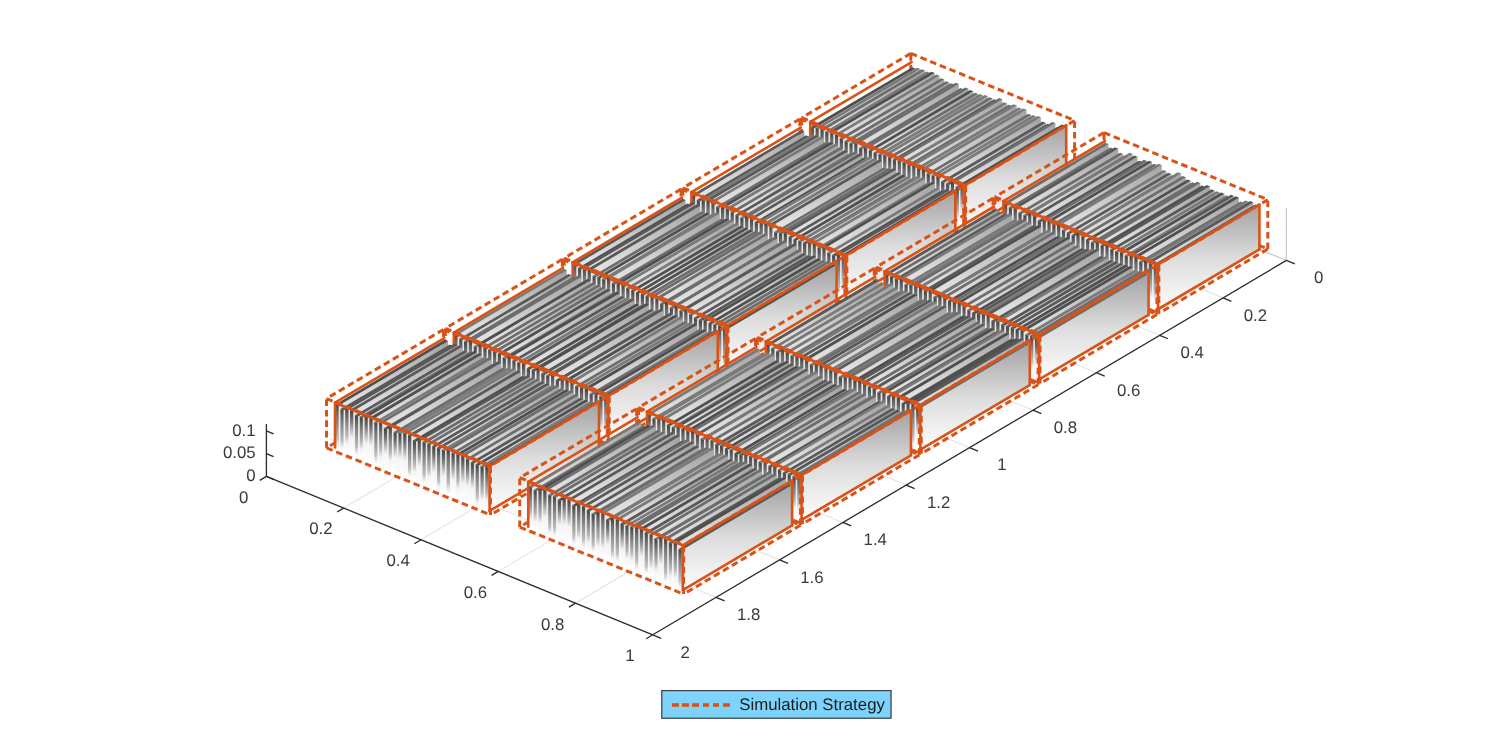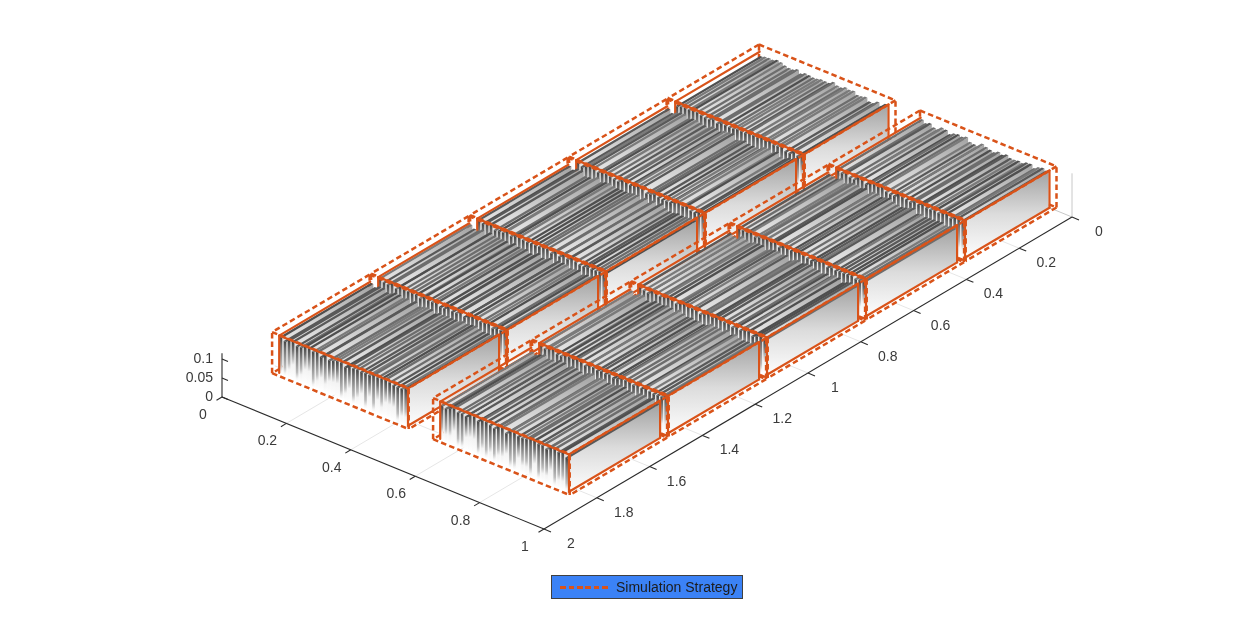--- a/index.html
+++ b/index.html
@@ -1,21 +1,21 @@
 <!DOCTYPE html>
 <html><head>
 <meta charset="utf-8">
 <style>
   html,body{margin:0;padding:0;background:#ffffff;}
   #figure{position:relative;width:1250px;height:625px;background:#ffffff;overflow:hidden;
           font-family:"Liberation Sans", sans-serif;}
   #plot-svg{position:absolute;left:0;top:0;}
   .tk{font-family:"Liberation Sans", sans-serif;font-size:14px;fill:#3a3a3a;}
   #legend{position:absolute;left:551px;top:575px;width:192px;height:24px;
-          background:#3b82f6;border:1.2px solid #404040;display:flex;align-items:center;box-sizing:border-box;}
+          background:#7dd3fc;border:1.2px solid #404040;display:flex;align-items:center;box-sizing:border-box;}
   #legend-swatch{width:49px;height:3px;margin-left:8px;flex:0 0 auto;}
   #legend-label{margin-left:7px;font-size:14px;color:#1c1c1c;white-space:nowrap;}
 </style>
 </head>
 <body>
 
 <div id="figure">
   <div id="plot-svg"><svg width="1250" height="625" viewBox="0 0 1250 625">
         <defs>
           <linearGradient id="gSide" x1="0" y1="0" x2="0" y2="1">

